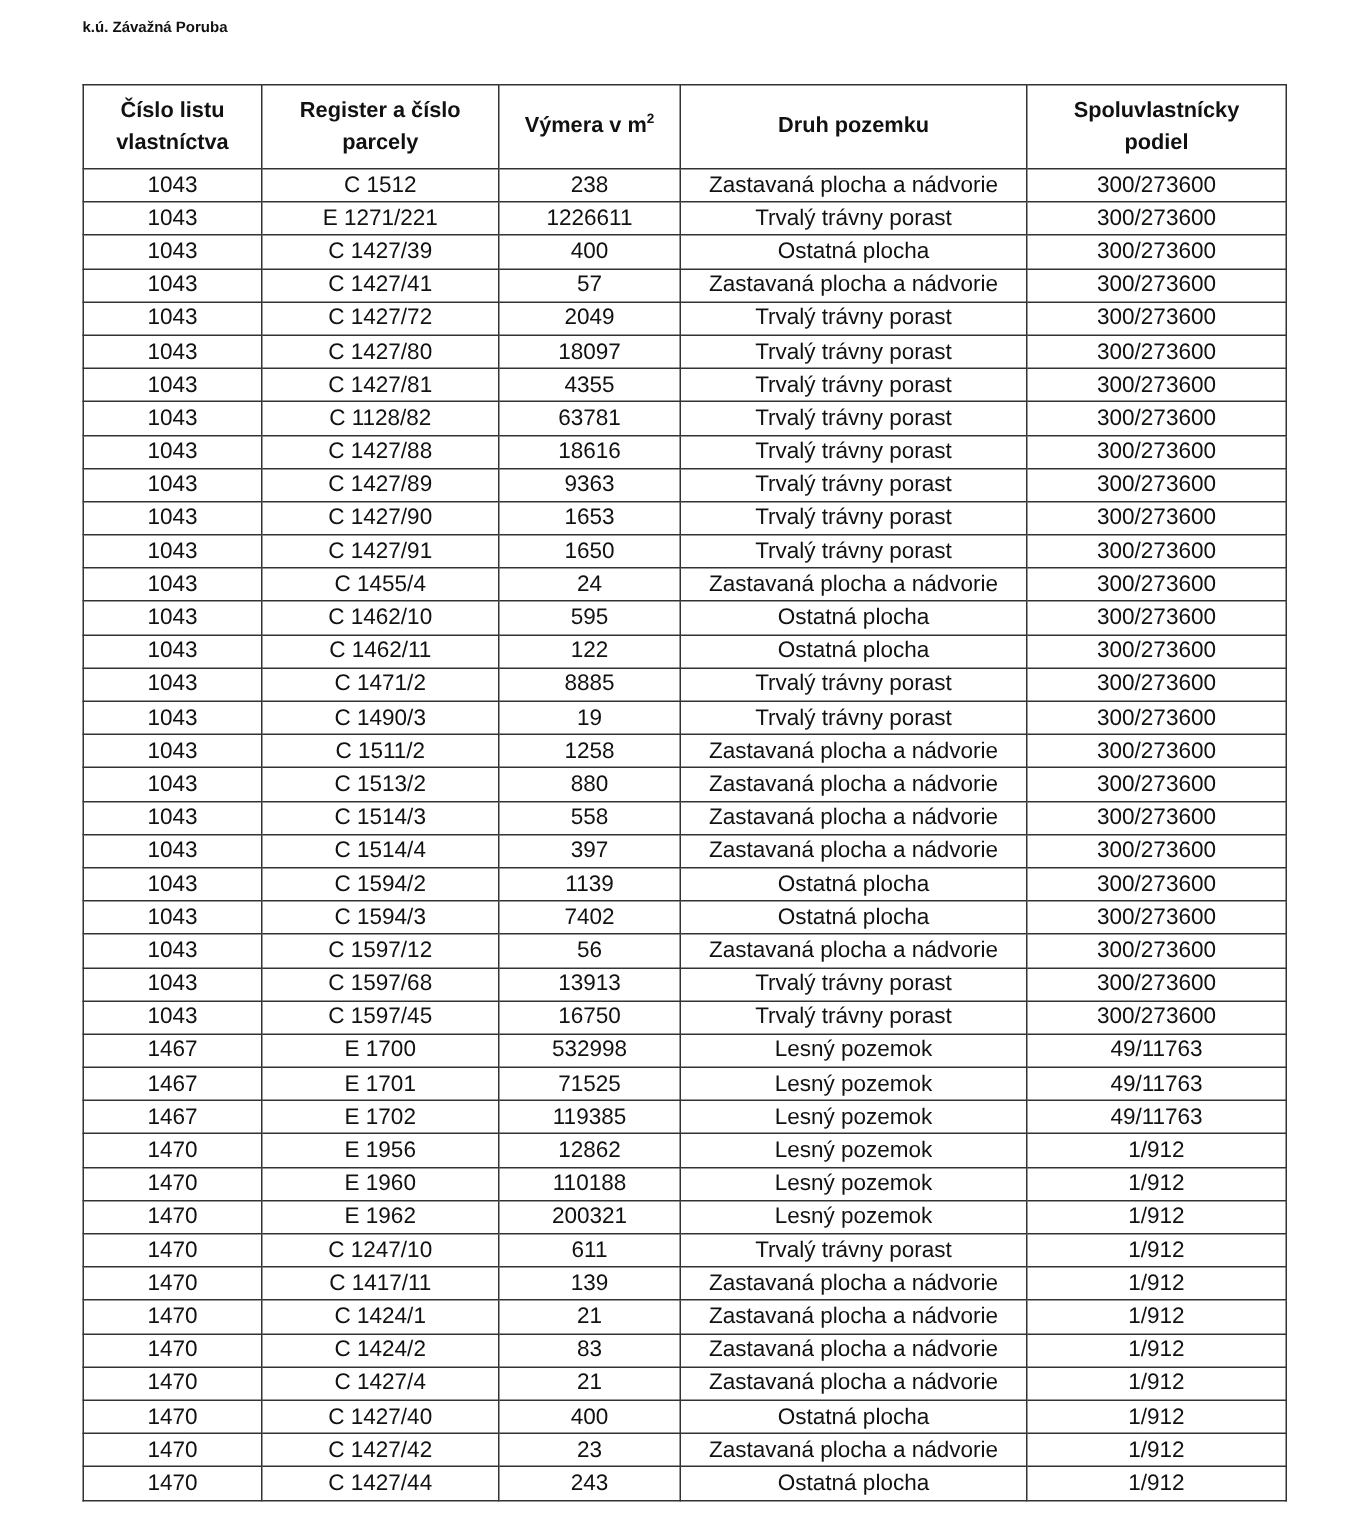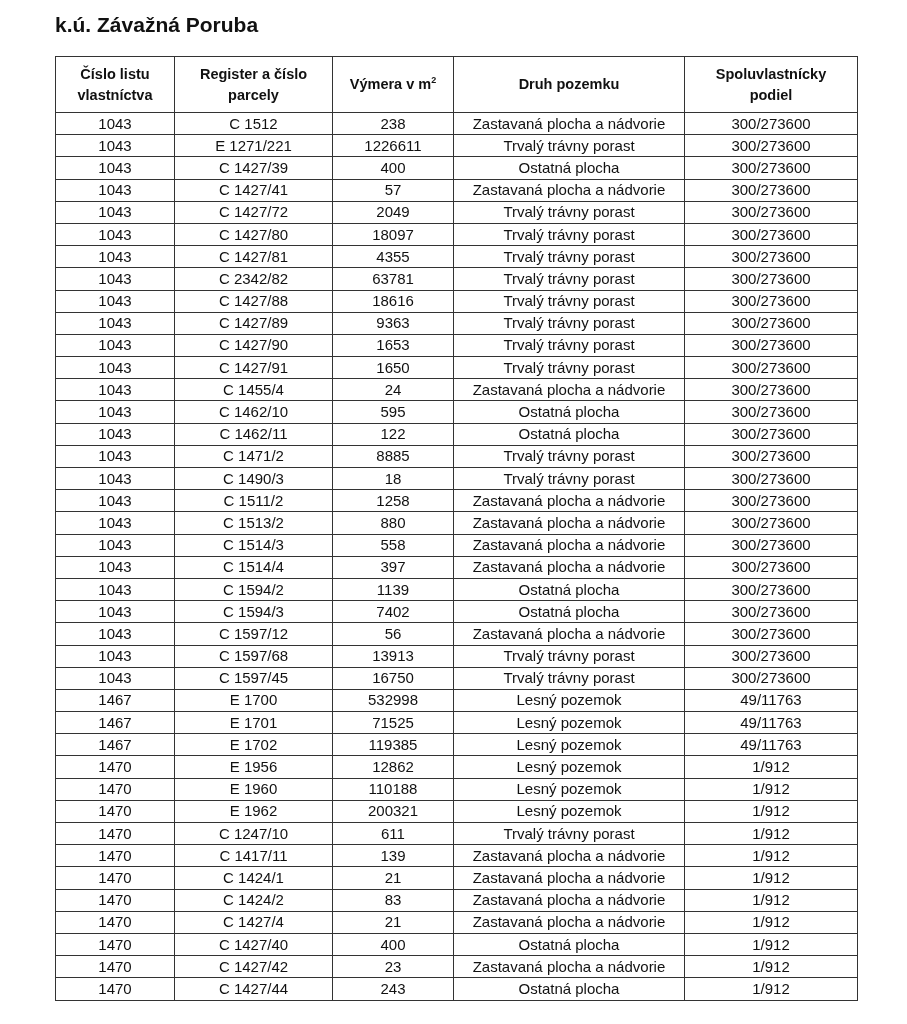--- a/index.html
+++ b/index.html
@@ -1,17 +1,17 @@
 <!DOCTYPE html>
 <html><head>
 <meta charset="utf-8">
 <style>
   html, body { margin: 0; padding: 0; background: #ffffff; }
   body { width: 907px; height: 1024px; position: relative; font-family: "Liberation Sans", "DejaVu Sans", sans-serif; color: #111; }
-  .title { position: absolute; left: 55px; top: 13px; font-size: 21px; font-weight: bold; }
+  .title { position: absolute; left: 55px; top: 13px; font-size: 10px; font-weight: bold; }
   table { position: absolute; left: 55px; top: 56px; border-collapse: collapse; table-layout: fixed; width: 802px; }
   col.c1 { width: 119px; } col.c2 { width: 158px; } col.c3 { width: 121px; } col.c4 { width: 231px; } col.c5 { width: 173px; }
   th, td { border: 1px solid #333; text-align: center; padding: 0; }
   th { height: 55px; font-size: 14.5px; font-weight: bold; line-height: 21px; }
   td { height: 21.2px; font-size: 15px; line-height: 20px; white-space: nowrap; }
   sup { font-size: 9px; vertical-align: super; line-height: 0; }
 </style>
 </head>
 <body>
 
@@ -79,21 +79,21 @@
       </tr>
       <tr>
         <td>1043</td>
         <td>C 1427/81</td>
         <td>4355</td>
         <td>Trvalý trávny porast</td>
         <td>300/273600</td>
       </tr>
       <tr>
         <td>1043</td>
-        <td>C 2342/82</td>
+        <td>C 1128/82</td>
         <td>63781</td>
         <td>Trvalý trávny porast</td>
         <td>300/273600</td>
       </tr>
       <tr>
         <td>1043</td>
         <td>C 1427/88</td>
         <td>18616</td>
         <td>Trvalý trávny porast</td>
         <td>300/273600</td>
@@ -143,21 +143,21 @@
       <tr>
         <td>1043</td>
         <td>C 1471/2</td>
         <td>8885</td>
         <td>Trvalý trávny porast</td>
         <td>300/273600</td>
       </tr>
       <tr>
         <td>1043</td>
         <td>C 1490/3</td>
-        <td>18</td>
+        <td>19</td>
         <td>Trvalý trávny porast</td>
         <td>300/273600</td>
       </tr>
       <tr>
         <td>1043</td>
         <td>C 1511/2</td>
         <td>1258</td>
         <td>Zastavaná plocha a nádvorie</td>
         <td>300/273600</td>
       </tr>

